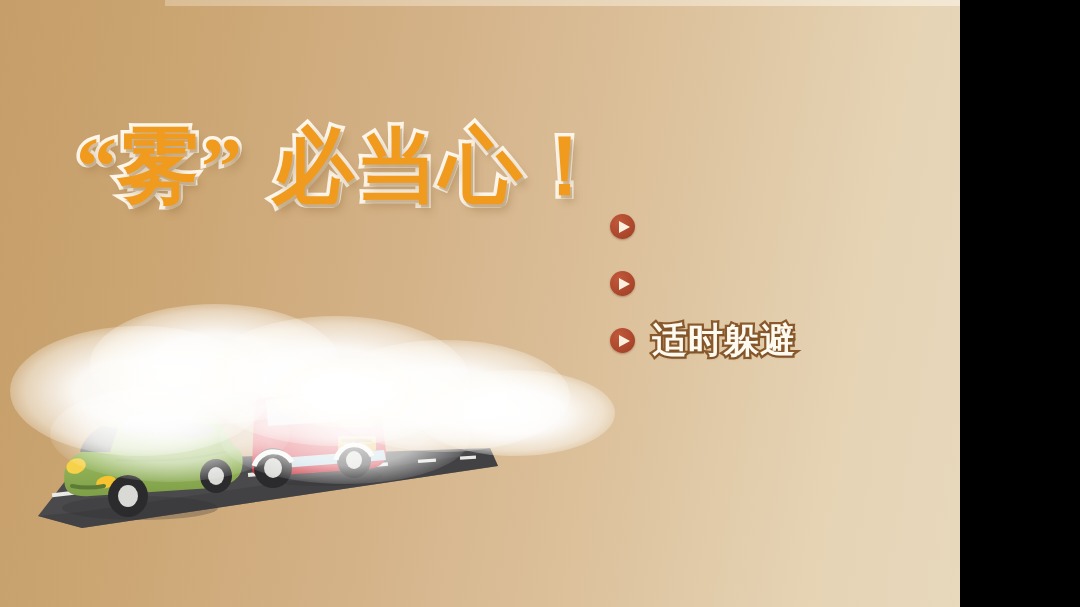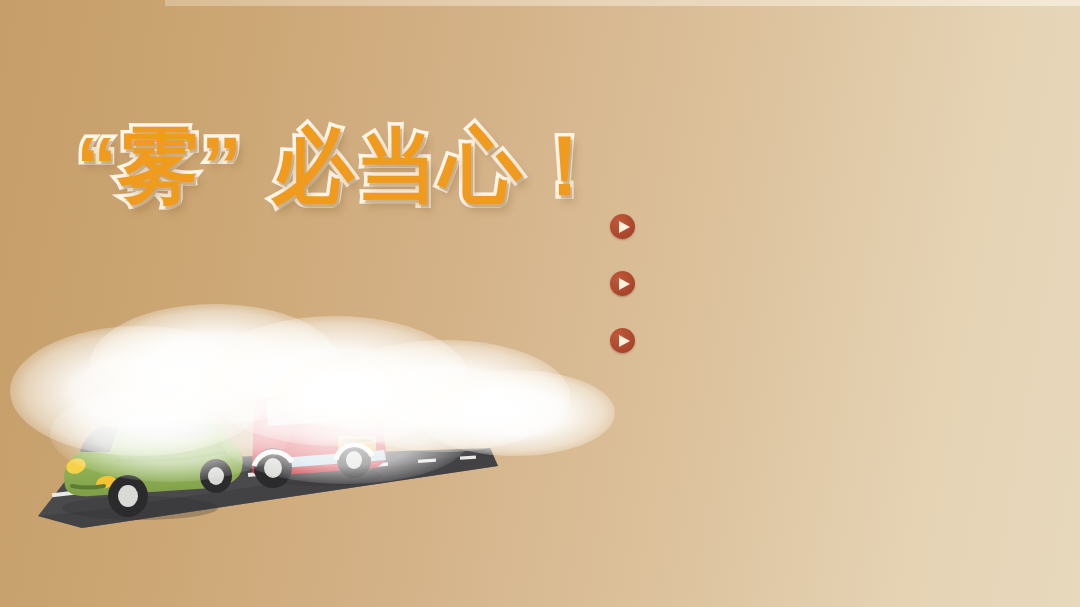--- a/index.html
+++ b/index.html
@@ -2,24 +2,24 @@
 <html><head>
 <meta charset="utf-8">
 <style>
   html, body {
     margin: 0;
     padding: 0;
     background: #000;
   }
   #slide {
     position: relative;
-    width: 1080px;
+    width: 960px;
     height: 607px;
     overflow: hidden;
-    font-family: Liberation Sans, sans-serif;
+    font-family: Liberation Serif, serif;
     background: linear-gradient(100deg,
                 #c59e69 0%,
                 #cba572 18%,
                 #d4b288 42%,
                 #ddc39e 66%,
                 #e5d3b4 85%,
                 #e8d8bc 100%);
   }
   
   .top-band {
@@ -137,20 +137,21 @@
           <span class="tri"></span>
         </span>
     </div>
 
 
 
     <div class="bullet-row">
       <span class="bullet-marker">
           <span class="tri"></span>
         </span>
+      <span class="bullet-text">适时躲避</span>
     </div>
 
   </div>
 
   <div class="scene">
 
     <svg viewBox="0 0 560 260">
       <defs>
         <linearGradient id="gbody" x1="0" y1="0" x2="0" y2="1">
           <stop offset="0" stop-color="#aecb6d"></stop>

